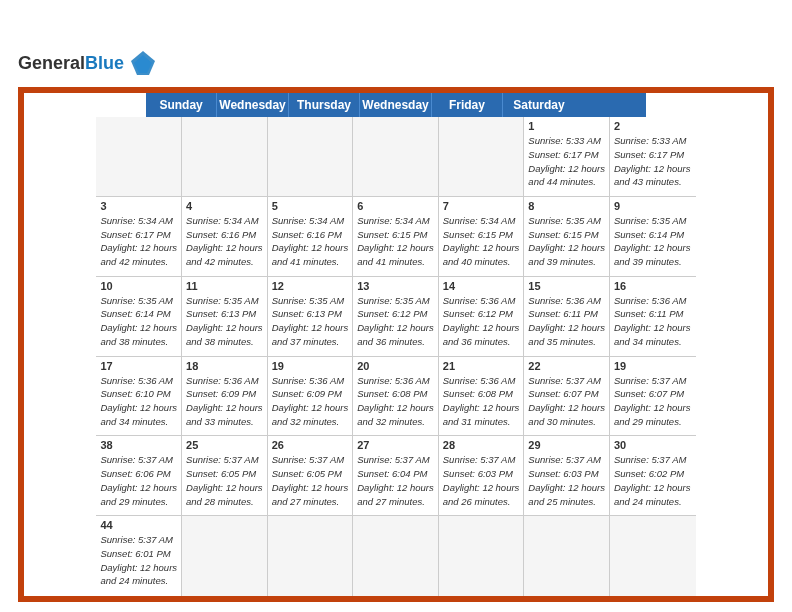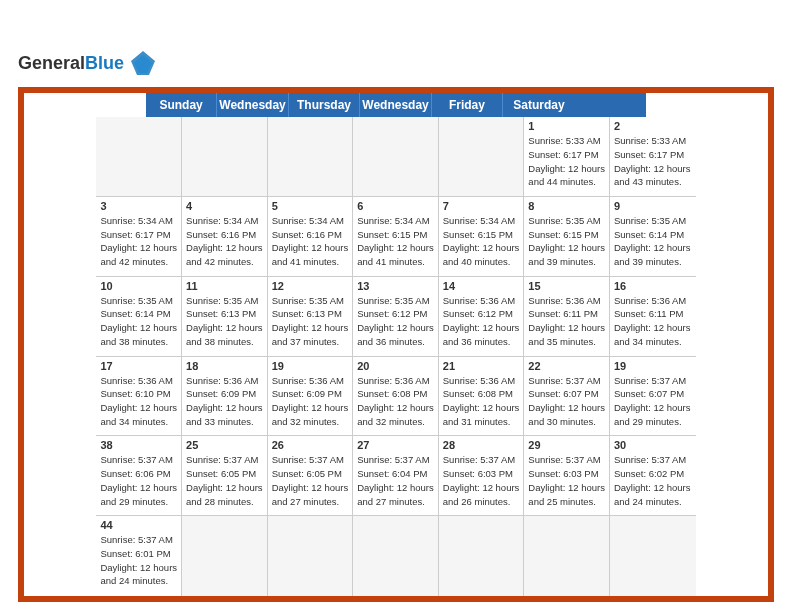--- a/index.html
+++ b/index.html
@@ -99,20 +99,21 @@
     .cal-cell.empty { background: #f5f5f5; }
     .cal-cell .day-num {
       font-size: 11px;
       font-weight: bold;
       margin-bottom: 2px;
       display: block;
     }
     .cal-cell .sun-info {
       line-height: 1.45;
       color: #333;
+      font-style: italic;
     }
   </style>
 </head>
 <body>
 
 <div class="page">
   <div class="header">
     <div class="logo">
       <div>
         <div class="logo-text">

